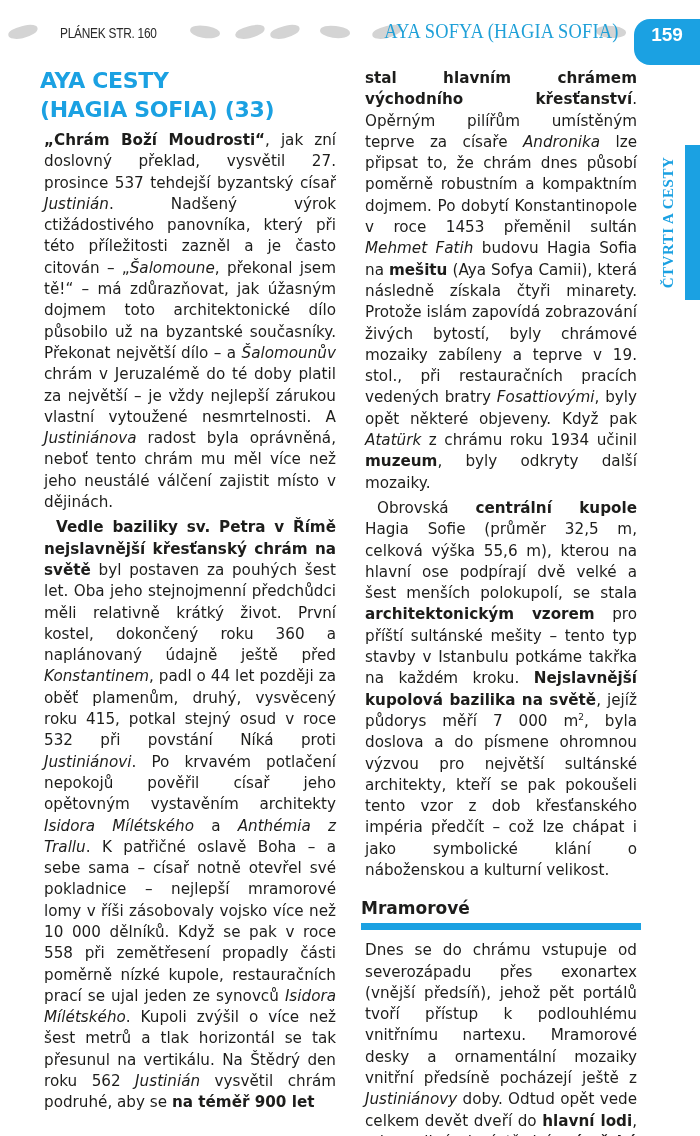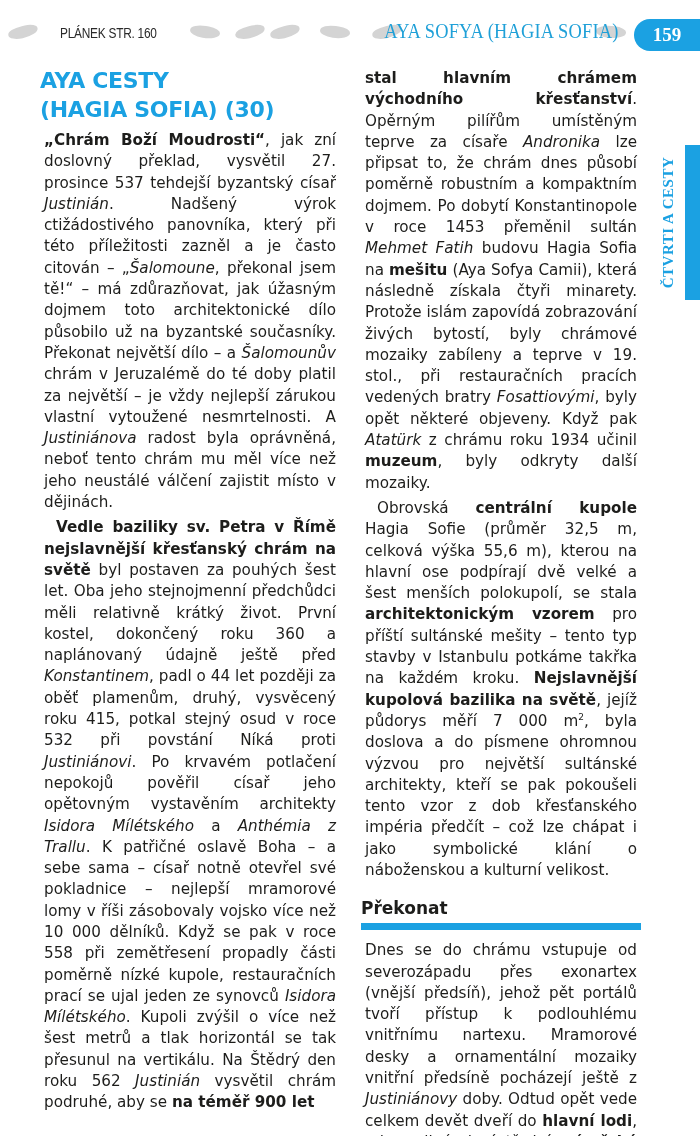--- a/index.html
+++ b/index.html
@@ -6,22 +6,22 @@
   body { width:700px; height:1136px; position:relative; overflow:hidden;
          font-family:"DejaVu Sans", sans-serif; color:#1d1d1b; }
   .header { position:absolute; left:0; top:8px; width:700px; height:56px; }
   .footprints { position:absolute; left:0; top:14px; width:640px; height:24px; }
   .fp { position:absolute; top:4px; width:30px; height:12px; background:#d4d4d4;
         border-radius:50% 40% 55% 45%; transform:rotate(-12deg); }
   .running-left { position:absolute; left:60px; top:17px; font-family:"Liberation Sans", sans-serif;
         font-size:14px; letter-spacing:-0.3px; color:#2a2a2a; transform:scaleX(0.85); transform-origin:left; }
   .running-right { position:absolute; right:82px; top:12px; font-family:"Liberation Serif", serif;
         font-size:20px; color:#1fa0d8; transform:scaleX(0.92); transform-origin:right; letter-spacing:0.2px; }
-  .page-num { position:absolute; right:0; top:11px; width:66px; height:32px; background:#1ba1e2;
-        border-radius:16px 0 0 16px; color:#fff; font-family:Liberation Serif, serif; font-weight:bold;
+  .page-num { position:absolute; right:0; top:11px; width:66px; height:46px; background:#1ba1e2;
+        border-radius:16px 0 0 16px; color:#fff; font-family:Liberation Sans, sans-serif; font-weight:bold;
         font-size:19px; line-height:32px; text-align:center; }
   .side-tab { position:absolute; right:0; top:145px; width:15px; height:155px; background:#1ba1e2; }
   .side-label { position:absolute; left:660px; top:300px; transform-origin:left top; transform:rotate(-90deg);
         font-family:"Liberation Serif", serif; font-weight:bold; font-size:15px; color:#1ba1e2;
         white-space:nowrap; letter-spacing:0.5px; width:155px; text-align:center; }
   .col { position:absolute; top:64px; font-size:15.2px; line-height:21.3px; text-align:justify; }
   .col-left { left:40px; width:300px; }
   .col-right { left:361px; width:280px; }
   .col p { margin:4px; }
   .indent { text-indent:12px; }
@@ -50,25 +50,25 @@
   <div class="running-right">AYA SOFYA (HAGIA SOFIA)</div>
   <div class="page-num">159</div>
 </div>
 
 <div class="side-tab"></div>
 <div class="side-label">ČTVRTI A CESTY</div>
 
 <div class="col col-left">
   <h1 class="title">
     <span>AYA CESTY</span><br>
-    <span>(HAGIA SOFIA) (30)</span>
+    <span>(HAGIA SOFIA) (33)</span>
   </h1>
   <p><b>„Chrám Boží Moudrosti“</b><span>, jak zní doslovný překlad, vysvětil 27. prosince 537 tehdejší byzantský císař </span><i>Justinián</i><span>. Nadšený výrok ctižádostivého panovníka, který při této příležitosti zazněl a je často citován – „</span><i>Šalomoune</i><span>, překonal jsem tě!“ – má zdůrazňovat, jak úžasným dojmem toto architektonické dílo působilo už na byzantské současníky. Překonat největší dílo – a </span><i>Šalomounův</i><span> chrám v Jeruzalémě do té doby platil za největší – je vždy nejlepší zárukou vlastní vytoužené nesmrtelnosti. A </span><i>Justiniánova</i><span> radost byla oprávněná, neboť tento chrám mu měl více než jeho neustálé válčení zajistit místo v dějinách.</span></p>
   <p class="indent"><b>Vedle baziliky sv. Petra v Římě nejslavnější křesťanský chrám na světě</b><span> byl postaven za pouhých šest let. Oba jeho stejnojmenní předchůdci měli relativně krátký život. První kostel, dokončený roku 360 a naplánovaný údajně ještě před </span><i>Konstantinem</i><span>, padl o 44 let později za oběť plamenům, druhý, vysvěcený roku 415, potkal stejný osud v roce 532 při povstání Níká proti </span><i>Justiniánovi</i><span>. Po krvavém potlačení nepokojů pověřil císař jeho opětovným vystavěním architekty </span><i>Isidora Mílétského</i><span> a </span><i>Anthémia z Trallu</i><span>. K patřičné oslavě Boha – a sebe sama – císař notně otevřel své pokladnice – nejlepší mramorové lomy v říši zásobovaly vojsko více než 10 000 dělníků. Když se pak v roce 558 při zemětřesení propadly části poměrně nízké kupole, restauračních prací se ujal jeden ze synovců </span><i>Isidora Mílétského</i><span>. Kupoli zvýšil o více než šest metrů a tlak horizontál se tak přesunul na vertikálu. Na Štědrý den roku 562 </span><i>Justinián</i><span> vysvětil chrám podruhé, aby se </span><b>na téměř 900 let</b></p>
 </div>
 
 <div class="col col-right">
   <p><b>stal hlavním chrámem východního křesťanství</b><span>. Opěrným pilířům umístěným teprve za císaře </span><i>Andronika</i><span> lze připsat to, že chrám dnes působí poměrně robustním a kompaktním dojmem. Po dobytí Konstantinopole v roce 1453 přeměnil sultán </span><i>Mehmet Fatih</i><span> budovu Hagia Sofia na </span><b>mešitu</b><span> (Aya Sofya Camii), která následně získala čtyři minarety. Protože islám zapovídá zobrazování živých bytostí, byly chrámové mozaiky zabíleny a teprve v 19. stol., při restauračních pracích vedených bratry </span><i>Fosattiovými</i><span>, byly opět některé objeveny. Když pak </span><i>Atatürk</i><span> z chrámu roku 1934 učinil </span><b>muzeum</b><span>, byly odkryty další mozaiky.</span></p>
   <p class="indent"><span>Obrovská </span><b>centrální kupole</b><span> Hagia Sofie (průměr 32,5 m, celková výška 55,6 m), kterou na hlavní ose podpírají dvě velké a šest menších polokupolí, se stala </span><b>architektonickým vzorem</b><span> pro příští sultánské mešity – tento typ stavby v Istanbulu potkáme takřka na každém kroku. </span><b>Nejslavnější kupolová bazilika na světě</b><span>, jejíž půdorys měří 7 000 m</span><sup>2</sup><span>, byla doslova a do písmene ohromnou výzvou pro největší sultánské architekty, kteří se pak pokoušeli tento vzor z dob křesťanského impéria předčít – což lze chápat i jako symbolické klání o náboženskou a kulturní velikost.</span></p>
-  <div class="section-head">Překonat</div>
+  <div class="section-head">Mramorové</div>
   <div class="section-bar"></div>
   <p><span>Dnes se do chrámu vstupuje od severozápadu přes exonartex (vnější předsíň), jehož pět portálů tvoří přístup k podlouhlému vnitřnímu nartexu. Mramorové desky a ornamentální mozaiky vnitřní předsíně pocházejí ještě z </span><i>Justiniánovy</i><span> doby. Odtud opět vede celkem devět dveří do </span><b>hlavní lodi</b><span>, mimo jiné i ústřední </span><b>císařská brána</b><span>, která byla vyhrazena pouze pro basilea (císaře).</span></p>
 </div>
 
 </body></html>

